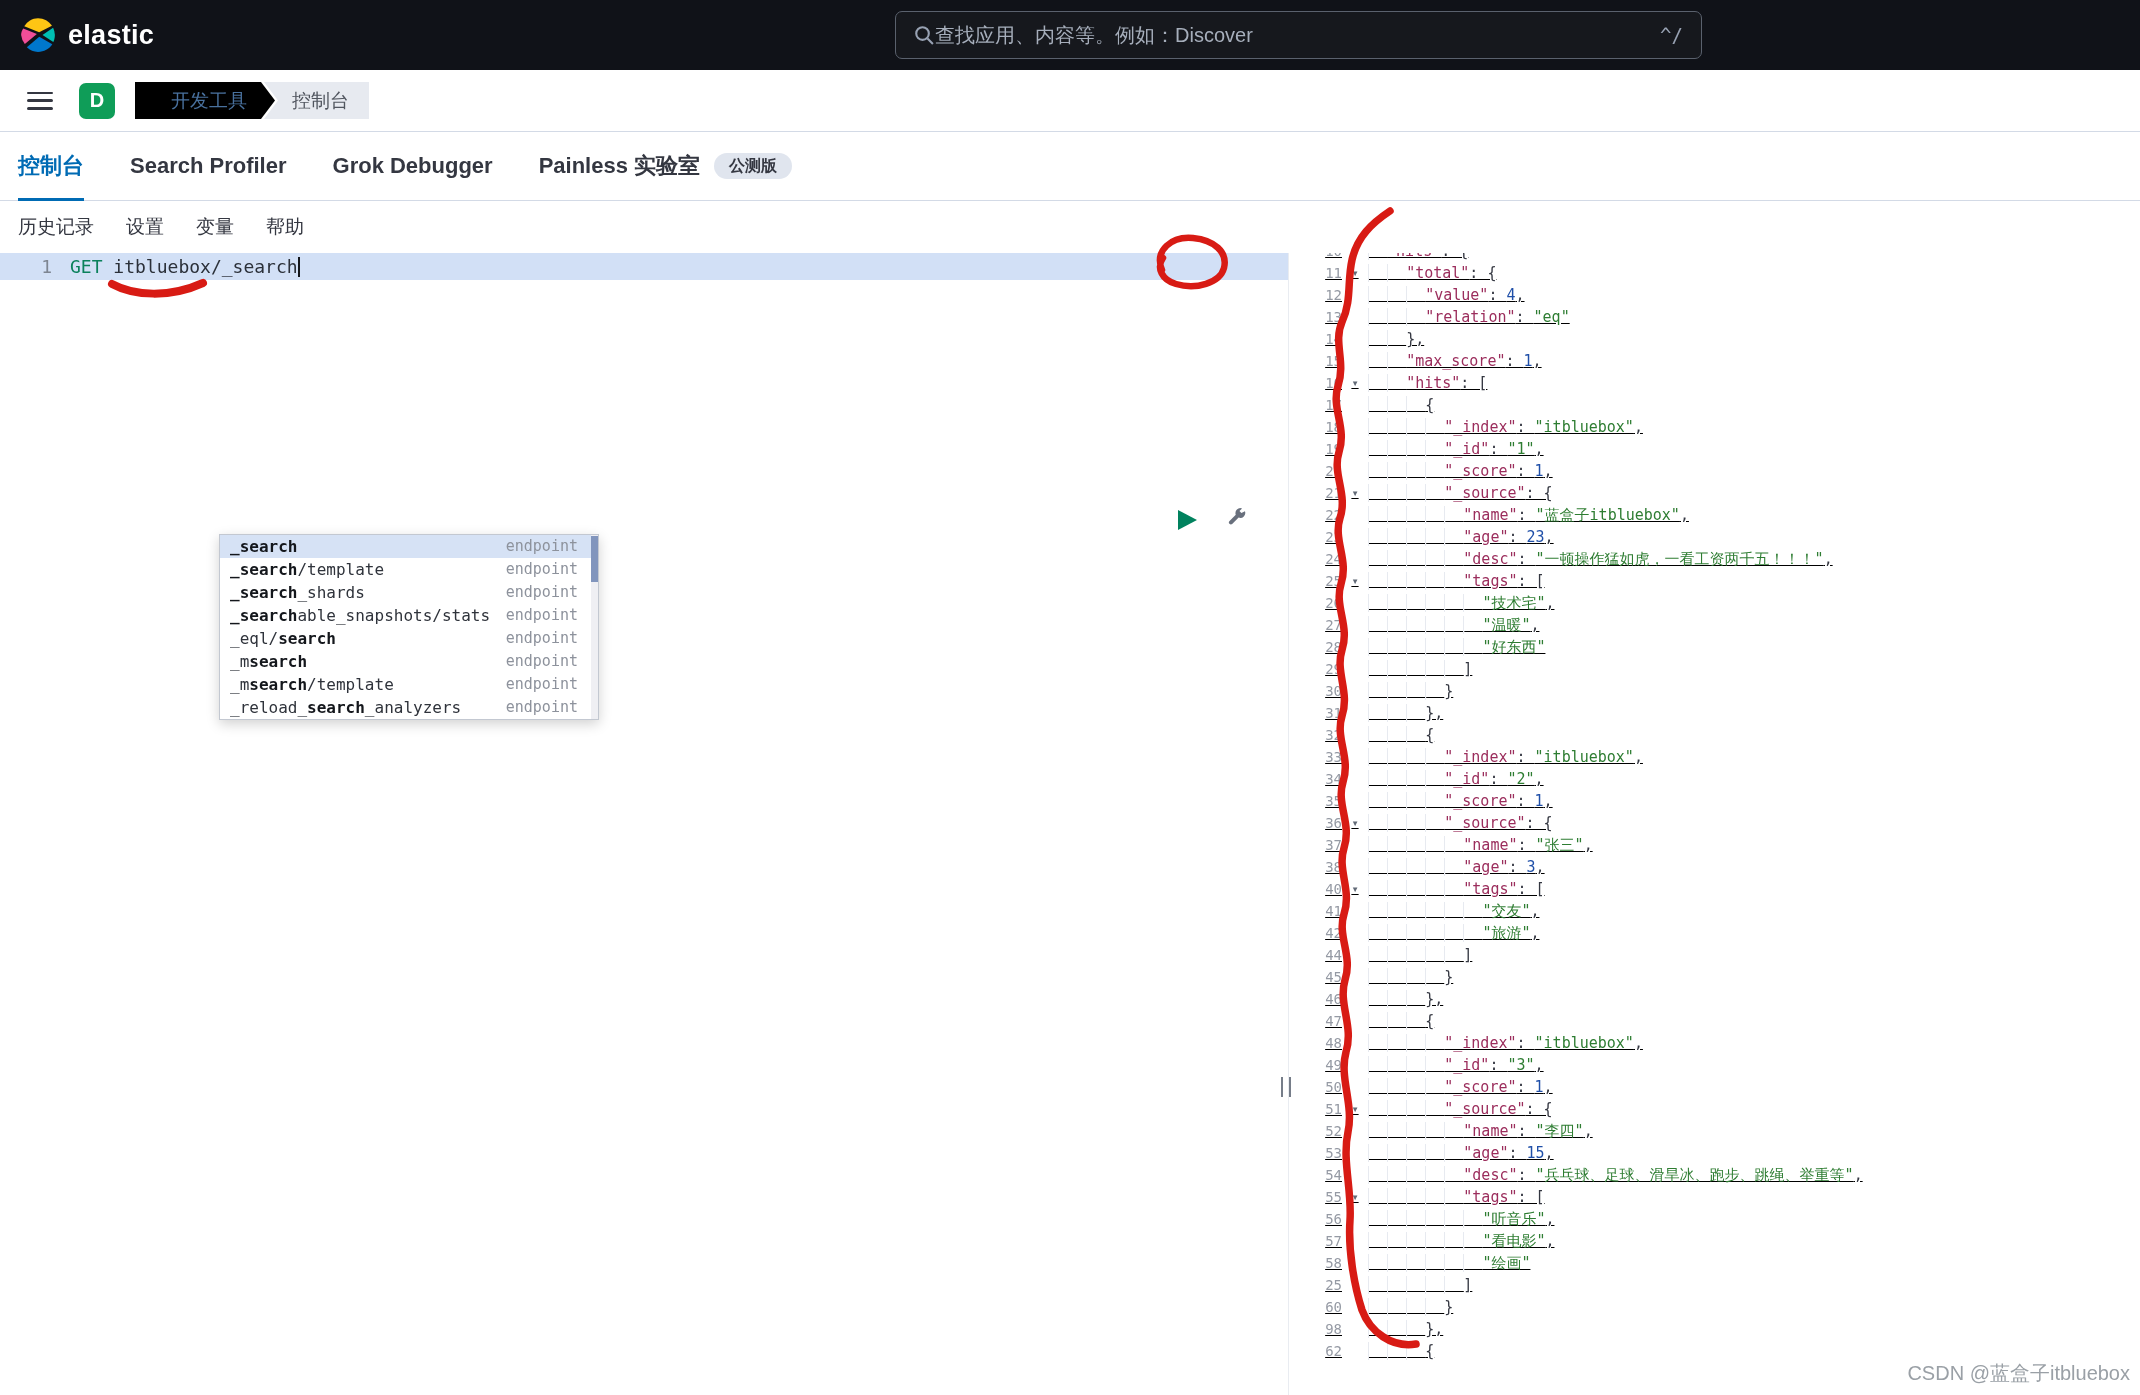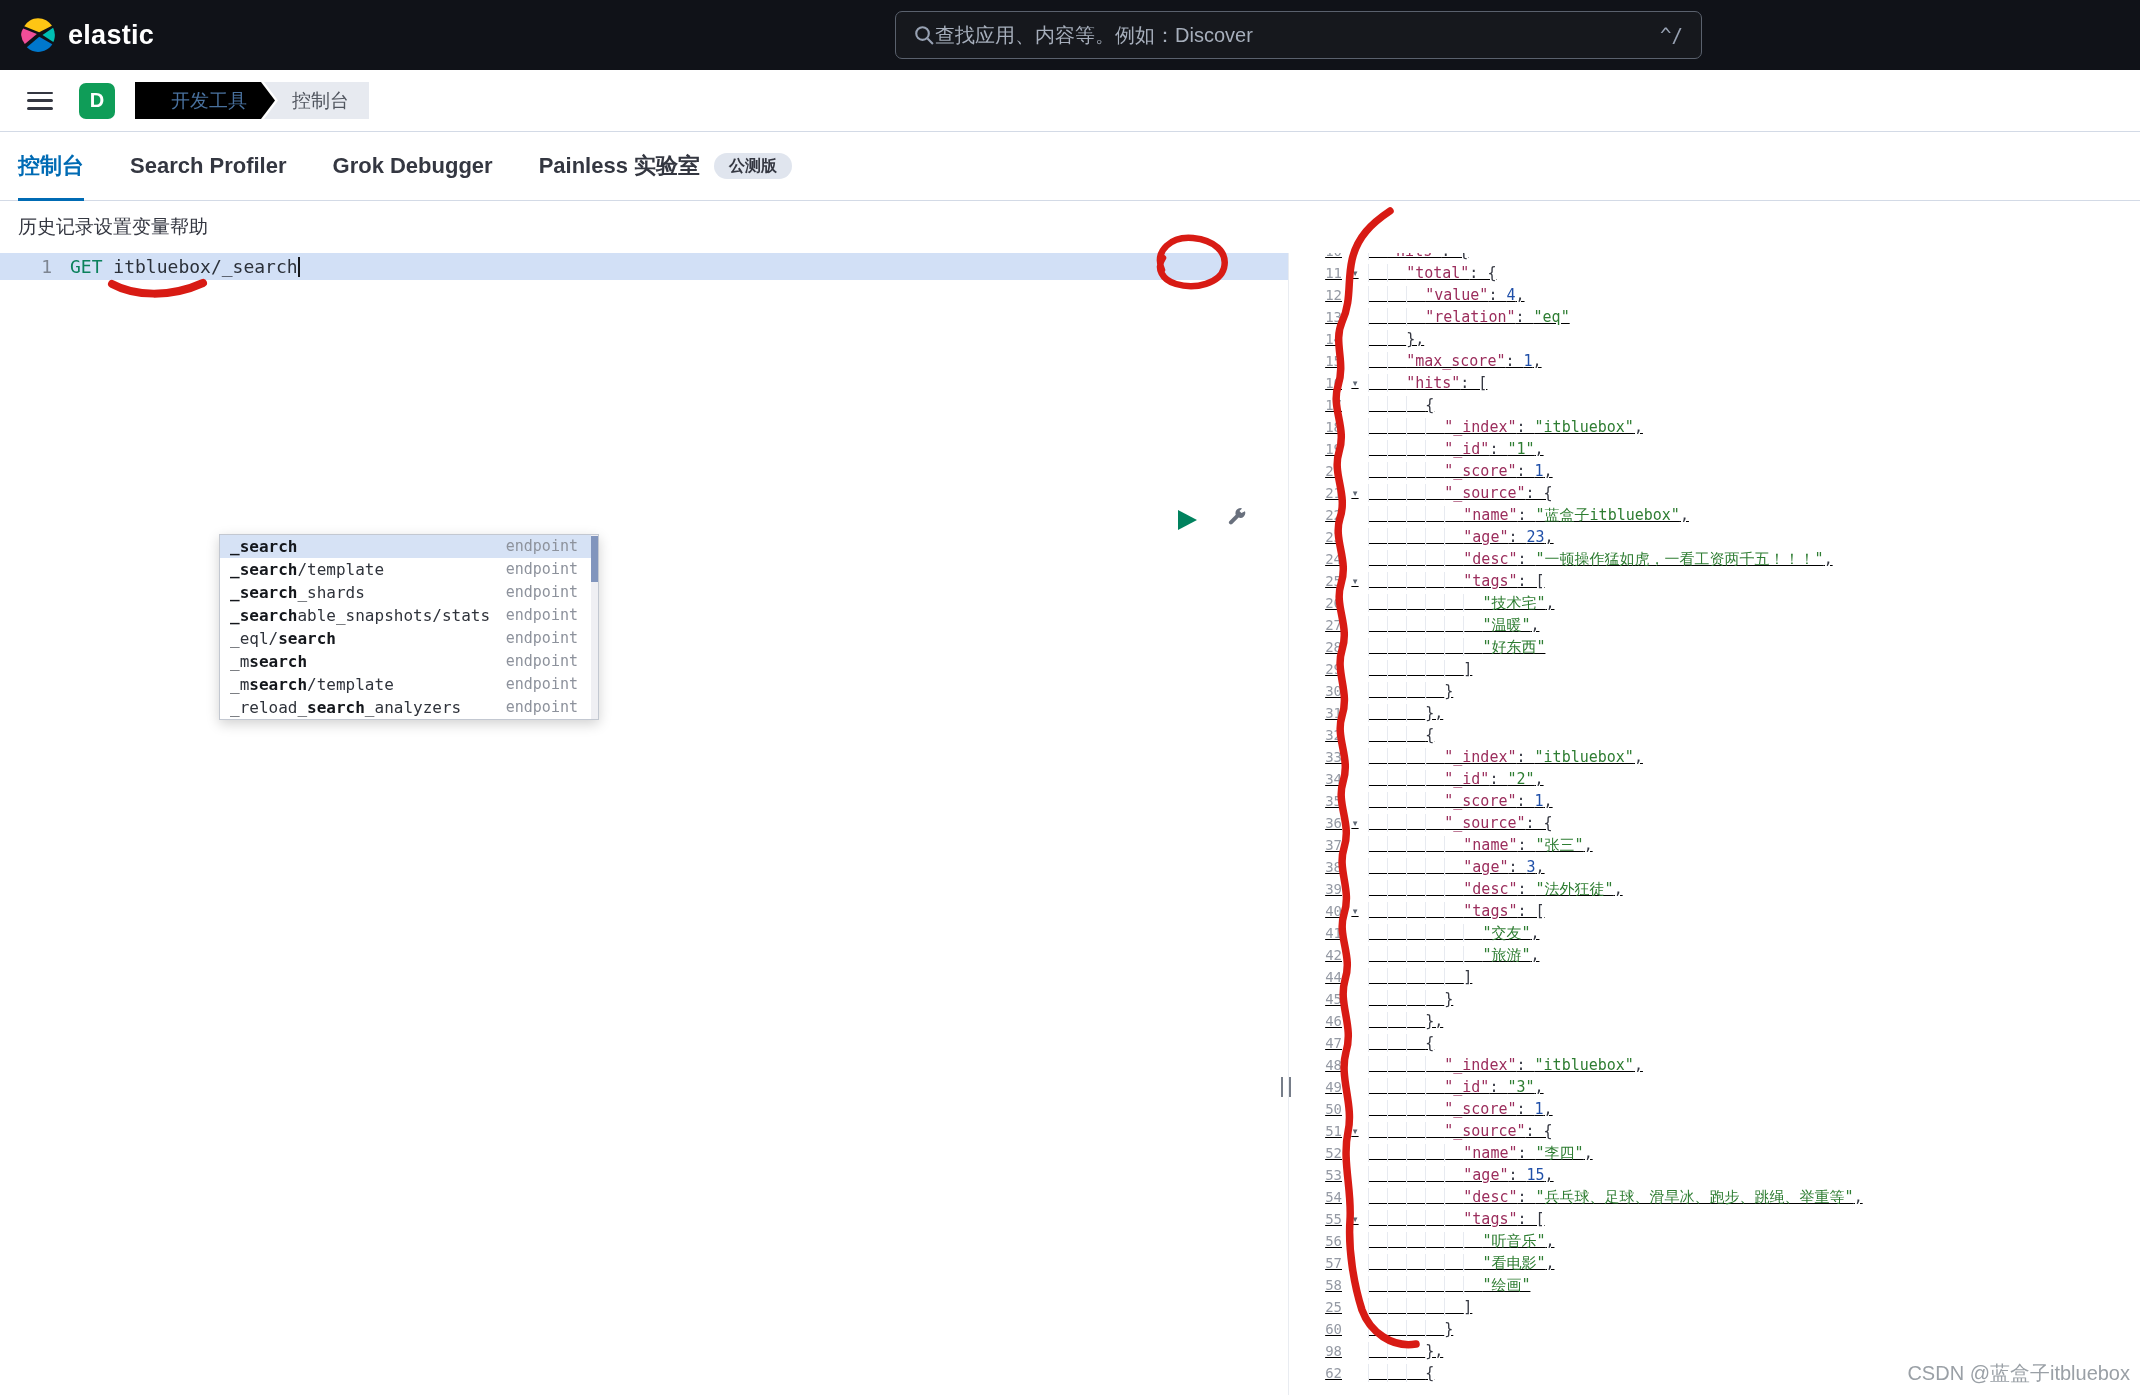--- a/index.html
+++ b/index.html
@@ -29,21 +29,21 @@
     clip-path:polygon(0 0,100% 0,100% 100%,0 100%,14px 50%);}
 
   
   .tabs{height:69px;border-bottom:1px solid #d3dae6;display:flex;gap:46px;padding-left:18px;box-sizing:border-box;}
   .tab{position:relative;display:flex;align-items:center;height:100%;font-size:22px;font-weight:600;color:#343741;cursor:pointer;gap:14px;}
   .tab.active{color:var(--c-accent,#006bb4);}
   .tab.active::after{content:"";position:absolute;left:0;right:0;bottom:-1px;height:3px;background:var(--c-accent,#006bb4);}
   .beta{font-size:16px;font-weight:600;background:#e0e5ee;color:#343741;border-radius:14px;padding:5px 15px;line-height:1;}
 
   
-  .conmenu{height:52px;display:flex;align-items:center;padding-left:18px;font-size:19px;color:#343741;}
+  .conmenu{height:52px;display:flex;align-items:center;gap:32px;padding-left:18px;font-size:19px;color:#343741;}
   .cmi{cursor:pointer;}
 
   
   .ws{position:relative;height:1143px;overflow:hidden;}
   .editor{position:absolute;left:0;top:0;width:1288px;height:100%;background:#fff;}
   .ed-line{display:flex;height:27px;line-height:27px;font-family:"DejaVu Sans Mono","Liberation Mono",monospace;font-size:18px;}
   .ed-line.active{background:var(--c-activeline,#d2e0f6);}
   .gut{width:52px;flex:none;text-align:right;padding-right:18px;color:#7d8591;}
   .code{white-space:pre;color:#2b3039;}
   .method{color:var(--c-method,#0b815c);}
@@ -346,25 +346,20 @@
             <span class="onum">37</span>
             <span class="ocar"></span>
             <span class="ocode"><span class="ind">  </span><span class="ind">  </span><span class="ind">  </span><span class="ind">  </span><span class="ind">  </span><span class="tk">"name"</span>: <span class="ts">"张三"</span>,</span>
           </div>
           <div class="orow">
             <span class="onum">38</span>
             <span class="ocar"></span>
             <span class="ocode"><span class="ind">  </span><span class="ind">  </span><span class="ind">  </span><span class="ind">  </span><span class="ind">  </span><span class="tk">"age"</span>: <span class="tn">3</span>,</span>
           </div>
           <div class="orow">
-            <span class="onum">39</span>
-            <span class="ocar"></span>
-            <span class="ocode"><span class="ind">  </span><span class="ind">  </span><span class="ind">  </span><span class="ind">  </span><span class="ind">  </span><span class="tk">"desc"</span>: <span class="ts">"法外狂徒"</span>,</span>
-          </div>
-          <div class="orow">
             <span class="onum">40</span>
             <span class="ocar">▾</span>
             <span class="ocode"><span class="ind">  </span><span class="ind">  </span><span class="ind">  </span><span class="ind">  </span><span class="ind">  </span><span class="tk">"tags"</span>: [</span>
           </div>
           <div class="orow">
             <span class="onum">41</span>
             <span class="ocar"></span>
             <span class="ocode"><span class="ind">  </span><span class="ind">  </span><span class="ind">  </span><span class="ind">  </span><span class="ind">  </span><span class="ind">  </span><span class="ts">"交友"</span>,</span>
           </div>
           <div class="orow">

